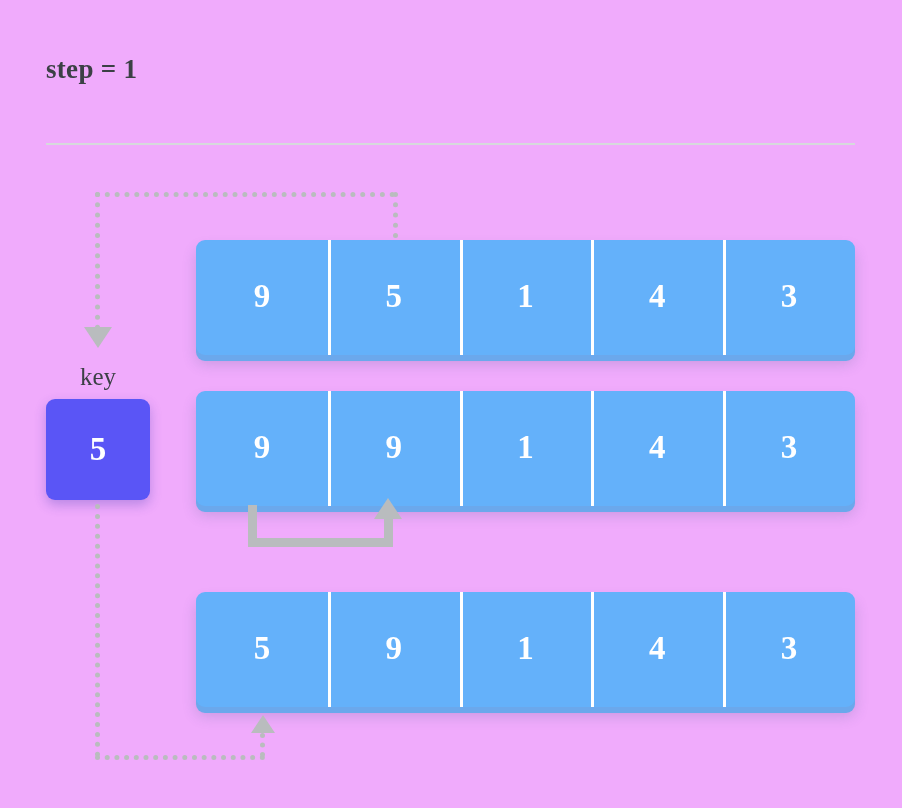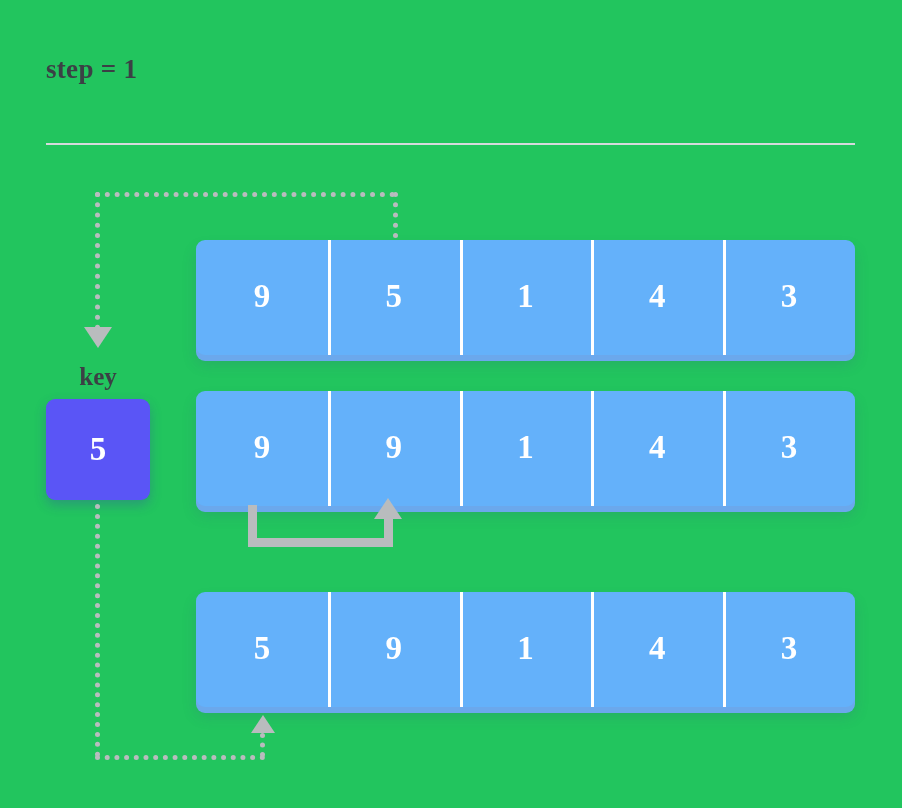--- a/index.html
+++ b/index.html
@@ -12,21 +12,21 @@
     height: 808px;
     background: #ffffff;
     font-family: "Liberation Sans", sans-serif;
     overflow: hidden;
   }
 
   #stage {
     position: relative;
     width: 902px;
     height: 808px;
-    background: #22c55e;
+    background: #f0abfc;
   }
 
   
   .step-label {
     position: absolute;
     left: 46px;
     top: 54px;
     font-family: "Liberation Serif", serif;
     font-size: 27px;
     font-weight: bold;
@@ -84,21 +84,21 @@
 
   
   .key-label {
     position: absolute;
     left: 46px;
     top: 363px;
     width: 104px;
     text-align: center;
     font-family: "Liberation Serif", serif;
     font-size: 25px;
-    font-weight: bold;
+    font-weight: normal;
     color: #3b4045;
   }
   .key-box {
     position: absolute;
     left: 46px;
     top: 399px;
     width: 104px;
     height: 101px;
     border-radius: 9px;
     background: #5a55f6;

